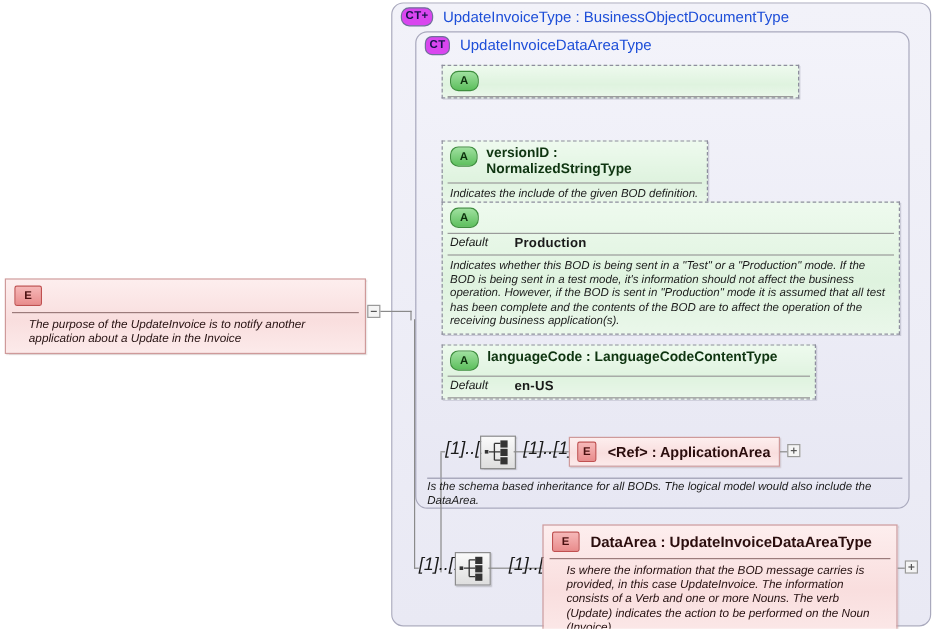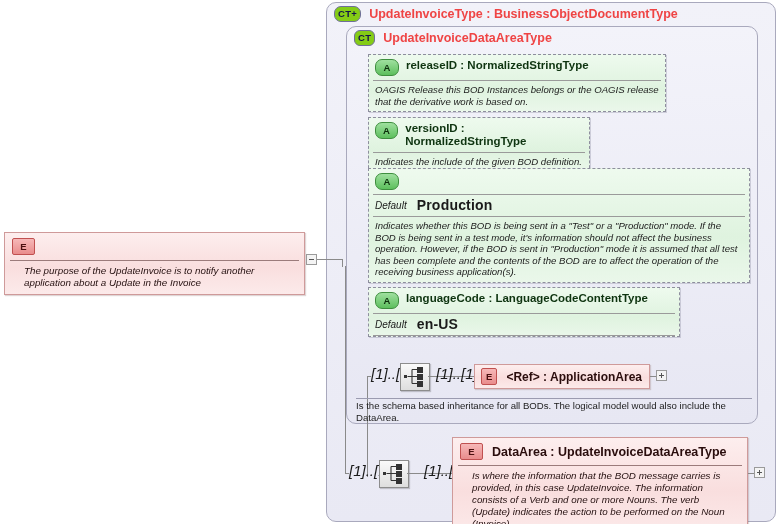--- a/index.html
+++ b/index.html
@@ -25,21 +25,21 @@
     border:1px solid #a9a9bd;
     border-radius:10px;
     background:linear-gradient(180deg,#f3f3fa 0%,#e7e7f3 100%);
   }
 
   
   .badge{
     display:inline-flex;align-items:center;justify-content:center;
     border:1px solid #6f6f9a;
     border-radius:7px;
-    background:#84cc16;
+    background:#d946ef;
     color:#12124a;
     font-size:9.5px;font-weight:bold;
     letter-spacing:.3px;
     height:14px;padding:0 3px;
     line-height:1;
   }
   .badge.small{border-radius:6px;}
   .badge.attr{
     border-radius:7px;
     background:linear-gradient(180deg,#9fe09f 0%,#5dbf5d 100%);
@@ -53,21 +53,21 @@
     background:linear-gradient(180deg,#f6b8b8 0%,#e98c8c 100%);
     border:1px solid #c05050;
     color:#4a1010;
     width:21px;height:15px;padding:0;
   }
 
   .hdr{
     display:flex;align-items:center;gap:8px;
   }
   .hdr-title{
-    font-size:12.5px;font-weight:bold;color:#ef4444;white-space:nowrap;
+    font-size:12.5px;font-weight:normal;color:#1d4ed8;white-space:nowrap;
   }
 
   #ct-outer-hdr{left:334px;top:6px;}
   #ct-inner-hdr{left:354px;top:30px;text-align:center;}
 
   
   .attrbox{
     border:1px dashed #8e8e9e;
     background:linear-gradient(180deg,#eefaee 0%,#dff3df 60%,#eaf7ea 100%);
     box-shadow:1px 1px 0 rgba(140,140,160,.35);
@@ -76,26 +76,26 @@
     display:flex;align-items:flex-start;gap:7px;
     padding:4px 6px 4px 6px;
   }
   .attr-name{
     font-size:11.5px;font-weight:bold;color:#0e3410;
     line-height:13px;
   }
   .attr-name.center{text-align:center;flex:1;}
   .rule{height:1px;background:#9a9a9a;margin:0 4px;}
   .defrow{
-    display:flex;gap:10px;align-items:center;
+    display:flex;gap:22px;align-items:flex-start;
     padding:2px 6px 3px 6px;
     font-size:10px;color:#1a1a1a;
   }
   .defrow .lbl{font-style:italic;}
-  .defrow .val{font-weight:bold;font-size:14px;letter-spacing:.2px;}
+  .defrow .val{font-weight:bold;font-size:11px;letter-spacing:.2px;}
   .doc{
     font-size:9.6px;font-style:italic;color:#1c1c1c;
     line-height:11.6px;
     padding:3px 6px 4px 6px;
   }
 
   
   #attr-releaseID   {left:368px;top:54px;width:298px;}
   #attr-versionID   {left:368px;top:117px;width:222px;}
   #attr-sysenv      {left:368px;top:168px;width:382px;}
@@ -153,21 +153,21 @@
     box-shadow:1px 1px 1px rgba(0,0,0,.18);
   }
   .card{
     position:absolute;font-size:15px;font-style:italic;color:#1a1a1a;
     white-space:nowrap;
   }
 
   
   #inherit-doc{
     left:356px;top:400px;width:396px;
-    font-size:9.6px;color:#1c1c1c;line-height:11.6px;
+    font-size:9.6px;font-style:italic;color:#1c1c1c;line-height:11.6px;
   }
   #inherit-rule{left:356px;top:398px;width:396px;height:1px;background:#9b9bb0;}
 </style>
 </head>
 <body>
 
 <div class="abs" id="ct-outer"></div>
 
 <div class="abs" id="ct-inner"></div>
 
@@ -177,24 +177,22 @@
 </div>
 
 <div class="abs hdr" id="ct-inner-hdr">
   <span class="badge small">CT</span>
   <span class="hdr-title">UpdateInvoiceDataAreaType</span>
 </div>
 
 <div class="abs attrbox" id="attr-releaseID">
   <div class="attr-head">
     <span class="badge attr">A</span>
-    <span class="attr-name">releaseID : NormalizedStringType</span>
-  </div>
-  <div class="rule"></div>
-  <div class="doc">OAGIS Release this BOD Instances belongs or the OAGIS release that the derivative work is based on.</div>
+  </div>
+  <div class="rule"></div>
 </div>
 
 <div class="abs attrbox" id="attr-versionID">
   <div class="attr-head">
     <span class="badge attr">A</span>
     <span class="attr-name">versionID : NormalizedStringType</span>
   </div>
   <div class="rule"></div>
   <div class="doc">Indicates the include of the given BOD definition.</div>
 </div>

